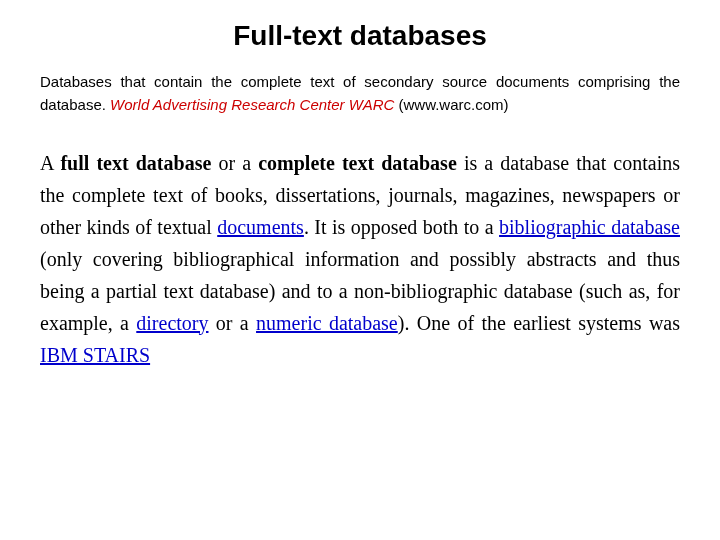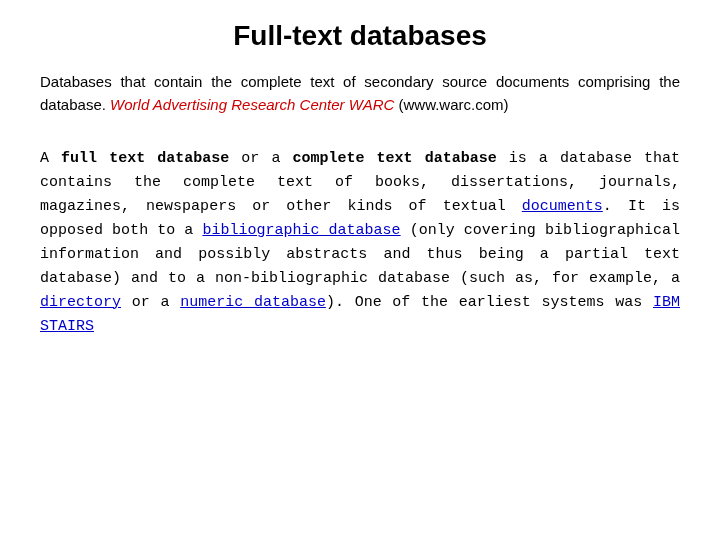--- a/index.html
+++ b/index.html
@@ -45,25 +45,25 @@
       font-family: Arial, sans-serif;
     }
 
     .italic-red {
       font-style: italic;
       color: #cc0000;
       font-family: Arial, sans-serif;
     }
 
     .main-paragraph {
-      font-size: 15px;
+      font-size: 20px;
       line-height: 1.6;
       color: #000000;
       text-align: justify;
-      font-family: Liberation Mono, monospace;
+      font-family: Liberation Serif, serif;
     }
 
     .bold-term {
       font-weight: bold;
       color: #000000;
     }
 
     .underline-link {
       text-decoration: underline;
       color: #0000cc;

